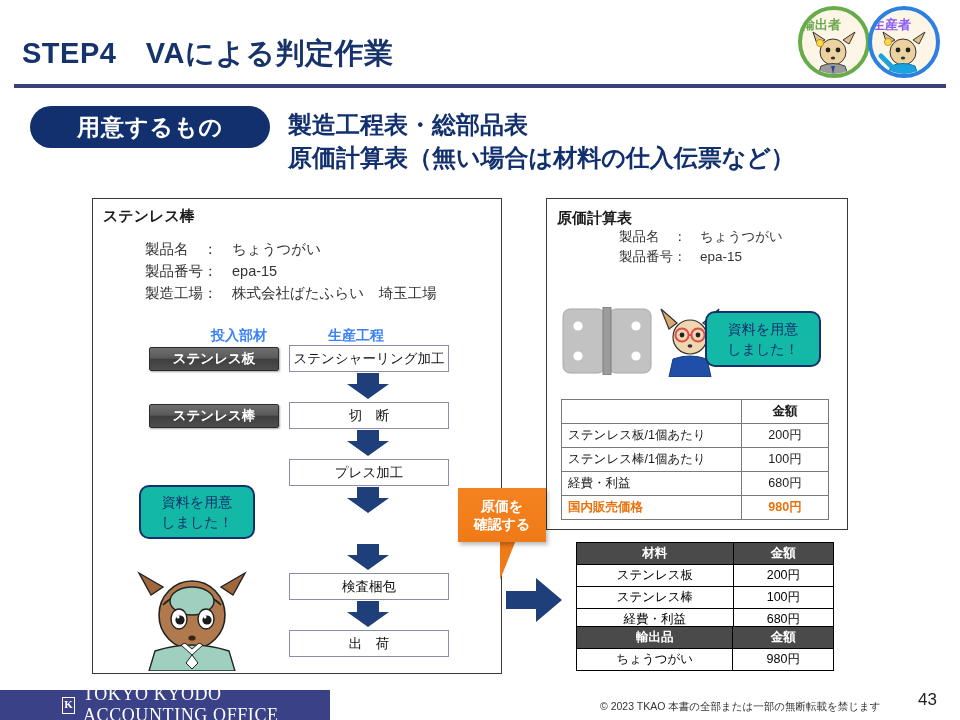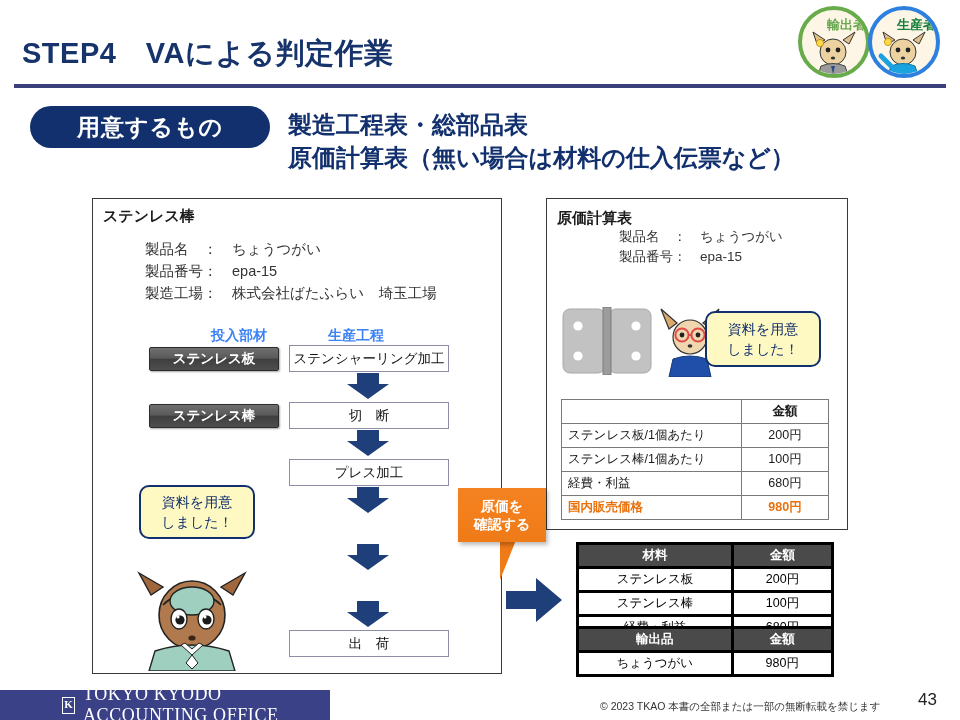--- a/index.html
+++ b/index.html
@@ -24,25 +24,25 @@
   }
 
   
   .badge{
     position:absolute;width:64px;height:64px;border-radius:50%;
     background:#fdf6e6;overflow:hidden;
   }
   .badge.exp{left:798px;top:6px;border:4px solid #67ab4a;}
   .badge.prod{left:868px;top:6px;border:4px solid #2d7fe0;}
   .badge .blabel{
-    position:absolute;left:0;top:6px;width:100%;text-align:right;
+    position:absolute;left:0;top:6px;width:100%;text-align:left;
     font-size:13px;font-weight:bold;z-index:5;white-space:nowrap;
   }
   .badge.exp .blabel{color:#6aa84f;}
-  .badge.prod .blabel{color:#15803d;}
+  .badge.prod .blabel{color:#8b5cf6;}
 
   
   .mini-deer{position:absolute;left:50%;top:20px;transform:translateX(-50%);}
 
   
   .pill{
     position:absolute;left:30px;top:106px;width:240px;height:42px;
     background:#12306e;border-radius:21px;
     color:#ffffff;font-size:23px;font-weight:bold;
     display:flex;align-items:center;justify-content:center;
@@ -104,21 +104,21 @@
   #pbox-4{top:374px;}
   #pbox-5{top:431px;}
 
   .darrow{
     position:absolute;left:254px;width:42px;height:26px;
   }
 
   
   .bubble{
     position:absolute;border:2px solid #12306e;border-radius:10px;
-    background:#fef9c3;color:#12306e;font-size:14px;line-height:1.45;
+    background:#14b8a6;color:#12306e;font-size:14px;line-height:1.45;
     text-align:center;display:flex;align-items:center;justify-content:center;
     white-space:pre-line;
   }
   #bubble-left{left:46px;top:286px;width:112px;height:50px;}
   #bubble-right{left:158px;top:112px;width:112px;height:52px;}
 
   
   #worker{position:absolute;left:36px;top:340px;}
 
   
@@ -164,21 +164,21 @@
   }
   .ctable td.amt{text-align:center;width:74px;}
   .ctable tr.head td{text-align:center;font-weight:bold;}
   .ctable tr.total td{color:#e8720c;font-weight:bold;}
 
   
   .dtable{
     position:absolute;border-collapse:collapse;font-size:12.5px;
     background:#fff;
   }
-  .dtable td{border:3px solid #000000;padding:2px 4px;text-align:center;height:16px;}
+  .dtable td{border:1px solid #000000;padding:2px 4px;text-align:center;height:16px;}
   .dtable tr.head td{background:#4a4a4a;color:#fff;font-weight:bold;}
   #mat-table{left:576px;top:542px;width:258px;}
   #exp-table{left:576px;top:626px;width:258px;}
   .dtable td.c1{width:156px;}
   .dtable td.c2{width:96px;}
 
   .note{
     position:absolute;left:512px;top:672px;
     font-size:14.5px;color:#1a1a1a;white-space:nowrap;
   }
@@ -262,20 +262,21 @@
 
     <div class="colhead" id="head-parts">投入部材</div>
     <div class="colhead" id="head-proc">生産工程</div>
 
     <div class="chip" id="chip-plate">ステンレス板</div>
     <div class="chip" id="chip-bar">ステンレス棒</div>
 
     <div class="pbox" id="pbox-0">ステンシャーリング加工</div>
     <div class="pbox" id="pbox-1">切　断</div>
     <div class="pbox" id="pbox-2">プレス加工</div>
+    <div class="pbox" id="pbox-4">検査梱包</div>
     <div class="pbox" id="pbox-5">出　荷</div>
 
     <svg class="darrow" style="top:174px" viewBox="0 0 42 26">
         <path d="M10 0 H32 V11 H42 L21 26 L0 11 H10 Z" fill="#1f3f7a"></path>
       </svg>
     <svg class="darrow" style="top:231px" viewBox="0 0 42 26">
         <path d="M10 0 H32 V11 H42 L21 26 L0 11 H10 Z" fill="#1f3f7a"></path>
       </svg>
     <svg class="darrow" style="top:288px" viewBox="0 0 42 26">
         <path d="M10 0 H32 V11 H42 L21 26 L0 11 H10 Z" fill="#1f3f7a"></path>

